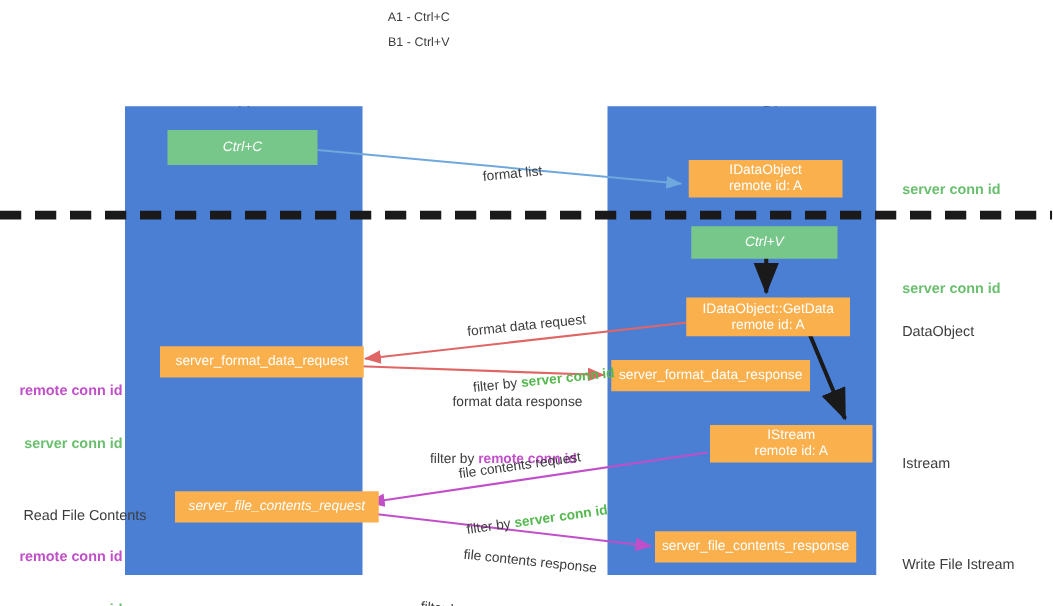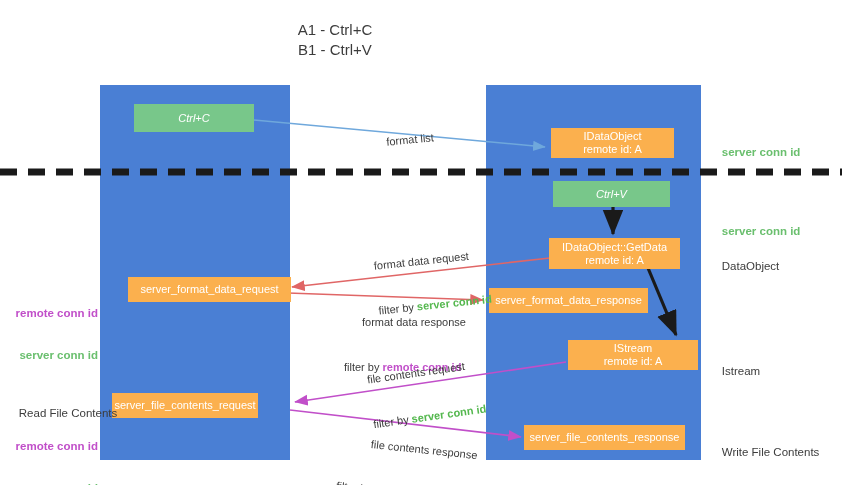--- a/index.html
+++ b/index.html
@@ -19,24 +19,24 @@
     position: absolute;
     left: 0;
     top: 0;
     width: 842px;
     height: 485px;
     pointer-events: none;
   }
   .title {
     position: absolute;
     left: 0;
-    top: 20px;
+    top: 5px;
     width: 670px;
     text-align: center;
-    font-size: 15px;
+    font-size: 10px;
     color: #3c3c3c;
     line-height: 20px;
     white-space: pre;
   }
   .col-header {
     position: absolute;
     text-align: center;
     font-size: 11.5px;
     color: #3c3c3c;
     line-height: 13px;
@@ -158,21 +158,21 @@
 
   <div class="node orange" style="left:489px; top:288px; width:159px; height:25px;">
     <span>server_format_data_response</span>
   </div>
 
   <div class="node orange" style="left:568px; top:340px; width:130px; height:30px;">
     <span>IStream</span>
     <span>remote id: A</span>
   </div>
 
-  <div class="node orange" style="left:112px; top:393px; width:146px; height:25px;">
+  <div class="node orange" style="left:140px; top:393px; width:163px; height:25px;font-style:italic;">
     <span>server_file_contents_request</span>
   </div>
 
   <div class="node orange" style="left:524px; top:425px; width:161px; height:25px;">
     <span>server_file_contents_response</span>
   </div>
 
   <div class="edge-label rot" style="left:372px; top:121px; transform:rotate(-5.5deg);">
     <span>format list</span>
   </div>
@@ -207,21 +207,21 @@
 
   <div class="side-label" style="left:709px; top:245px;">
     <span>DataObject</span>
   </div>
 
   <div class="side-label" style="left:709px; top:350px;">
     <span>Istream</span>
   </div>
 
   <div class="side-label" style="left:709px; top:431px;">
-    <span>Write File Contents</span>
+    <span>Write File Istream</span>
   </div>
 
   <div class="side-label" style="left:8px; top:278px; width:90px; text-align:right;">
     <div class="purple-t">remote conn id</div>
     <div class="green-t">server conn id</div>
   </div>
 
   <div class="side-label" style="left:6px; top:392px; width:92px; text-align:right;">
     <span>Read File Contents</span>
   </div>

